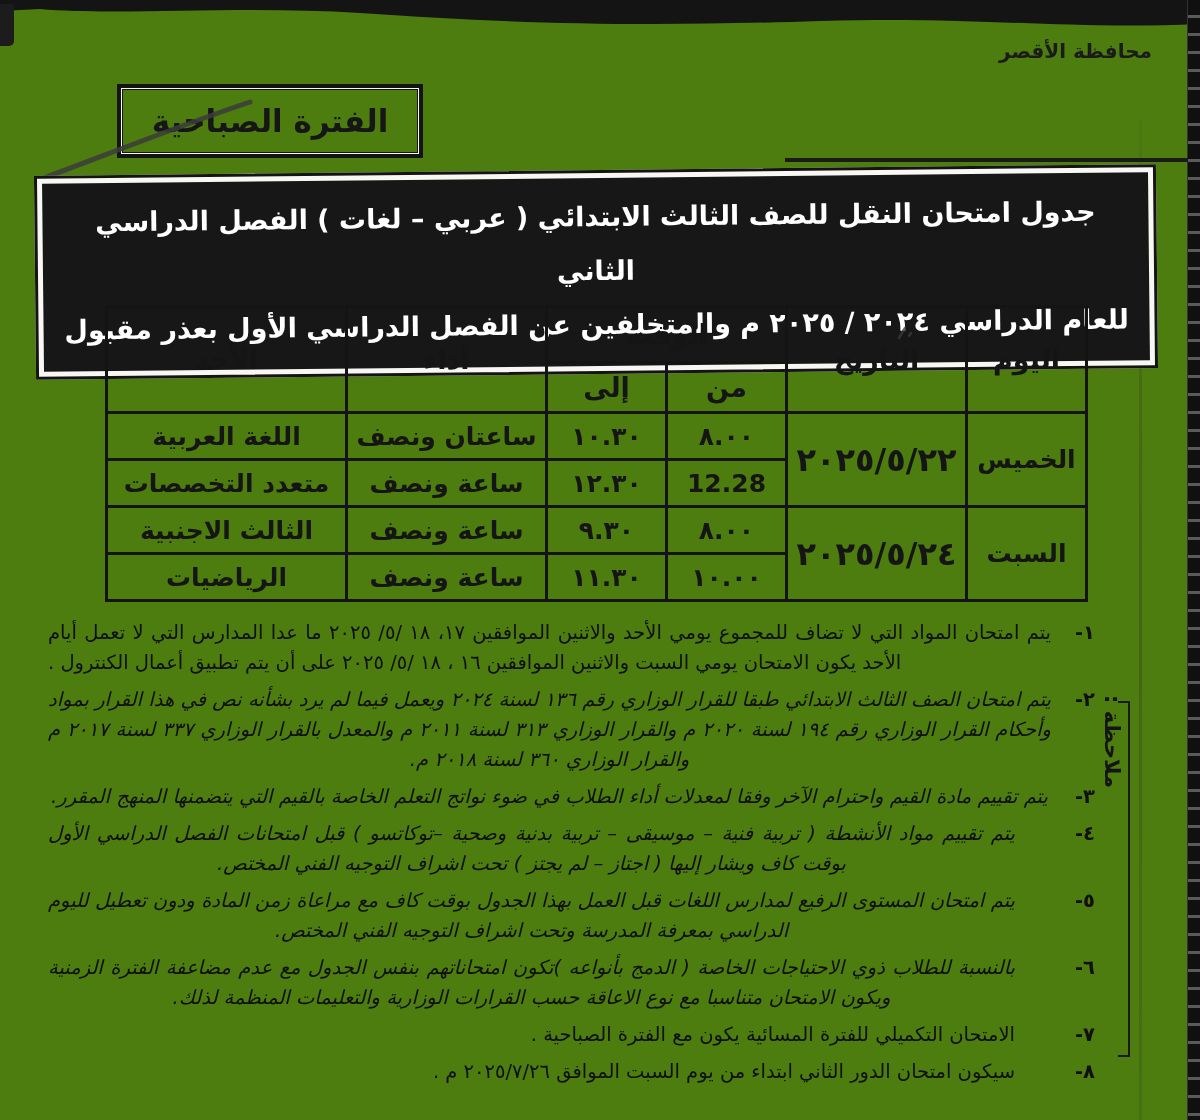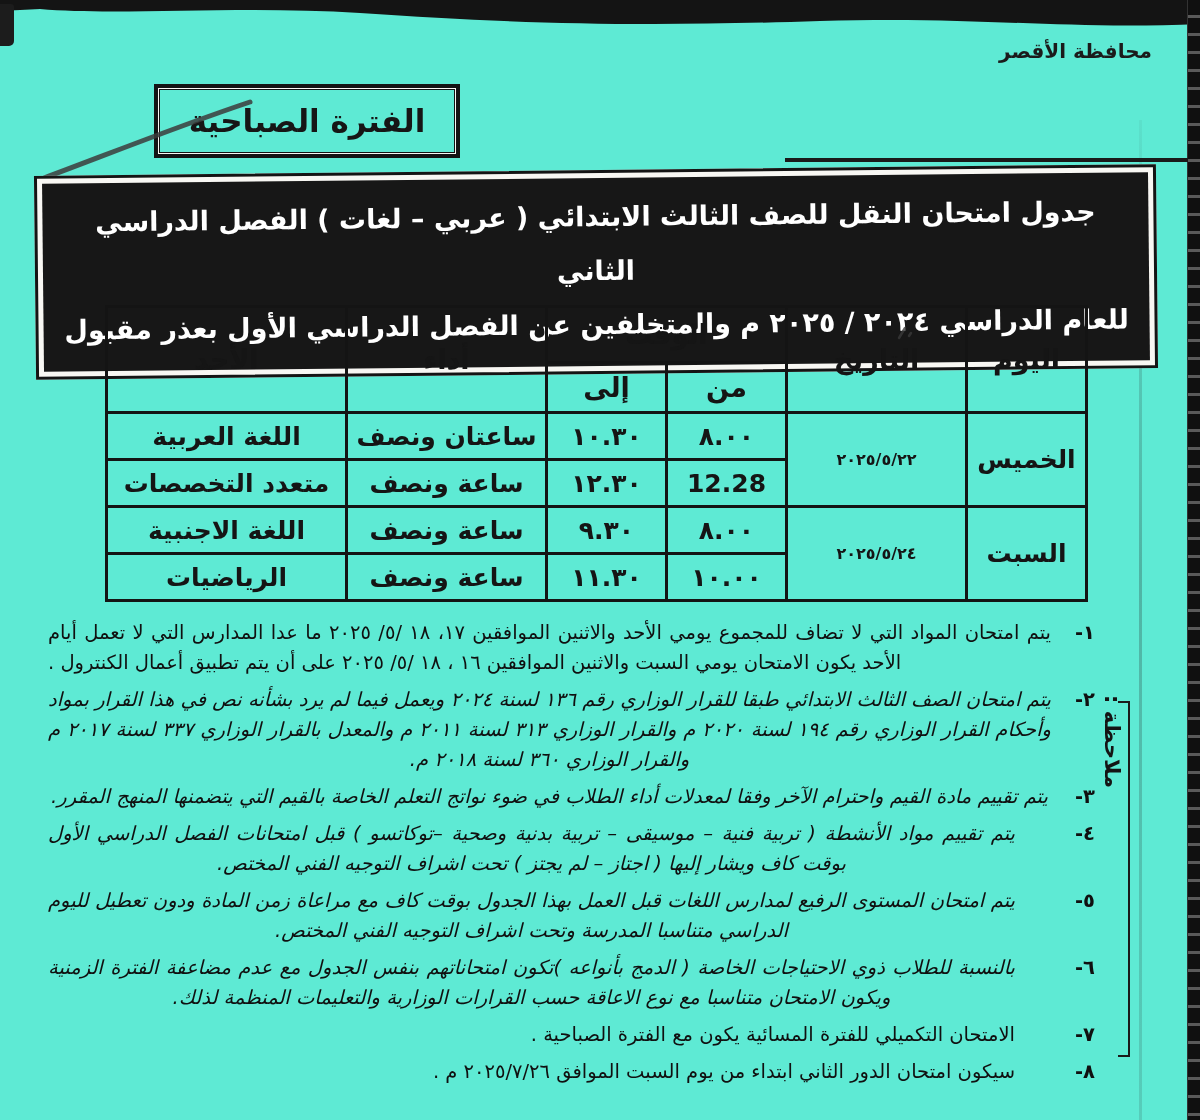--- a/index.html
+++ b/index.html
@@ -1,20 +1,20 @@
 <!DOCTYPE html>
 <html lang="ar" dir="rtl"><head>
 <meta charset="utf-8">
 <style>
   * { margin:0; padding:0; box-sizing:border-box; }
   html,body { background:#e8e6e1; }
   body { font-family:"DejaVu Sans", sans-serif; }
   .page {
     position:relative; width:1200px; height:1120px;
-    background:#5eead4; overflow:hidden; direction:rtl; color:#161616;
+    background:#4d7c0f; overflow:hidden; direction:rtl; color:#161616;
   }
 
   
   .scan-top { position:absolute; top:0; left:0; width:1200px; height:30px; pointer-events:none; }
   .scan-right-strip {
     position:absolute; top:0; right:0; width:13px; height:1120px;
     background:repeating-linear-gradient(180deg,#101010 0 15px,#5a5a5a 15px 18px);
     border-left:1px solid #333;
   }
   .scan-crease {
@@ -28,21 +28,21 @@
     position:absolute; top:26px; right:48px; width:420px;
     text-align:right; font-weight:bold; font-size:20px; line-height:51px; color:#1b1b1b;
   }
   .letterhead-rule { position:absolute; top:158px; right:12px; left:785px; height:4px; background:#1a1a1a; }
 
   
   .period-box {
     position:absolute; top:84px; left:117px; width:306px; height:74px;
     border:4px solid #141414; box-shadow:0 0 0 1px #f8f7f3 inset, 0 0 0 2px #141414 inset;
     display:flex; align-items:center; justify-content:center;
-    font-size:31px; font-weight:bold; letter-spacing:1px;margin-left:37px;
+    font-size:31px; font-weight:bold; letter-spacing:1px;
   }
   .pen-scribble { position:absolute; top:82px; left:38px; width:225px; height:120px; pointer-events:none; }
   .pen-tick-date { position:absolute; top:322px; left:895px; width:26px; height:22px; pointer-events:none; }
 
   
   .banner {
     position:absolute; top:170px; left:35px; width:1122px;
     border:3px solid #141414; padding:5px; background:#f8f7f3;
     transform:rotate(-0.6deg);
   }
@@ -59,21 +59,21 @@
   tbody td { font-size:25px; }
   .col-day   { width:120px; }
   .col-date  { width:180px; }
   .col-from  { width:120px; }
   .col-to    { width:120px; }
   .col-dur   { width:200px; }
   .col-subj  { width:240px; }
   .row-hdr-top    { height:56px; }
   .row-hdr-sub    { height:50px; }
   .row-exam       { height:47px; }
-  .cell-date { font-size:16px; letter-spacing:1px; }
+  .cell-date { font-size:32px; letter-spacing:1px; }
 
   
   .notes { position:absolute; top:618px; right:105px; width:1082px; font-size:19.5px; line-height:30px; color:#101010; }
   .note { display:flex; direction:rtl; margin-bottom:7px; }
   .note-num { flex:0 0 44px; font-weight:bold; }
   .note.wide-gap .note-num { flex:0 0 80px; }
   .note-text { flex:1; text-align:justify;margin-left:35px; }
   .note.last-left .note-text { text-align-last:left; }
   .note.last-center .note-text { text-align-last:center;font-style:italic; }
 
@@ -158,21 +158,21 @@
           <td>١٢.٣٠</td>
           <td>ساعة ونصف</td>
           <td>متعدد التخصصات</td>
         </tr>
         <tr class="row-exam">
           <td rowspan="2">السبت</td>
           <td rowspan="2" class="cell-date">٢٠٢٥/٥/٢٤</td>
           <td>٨.٠٠</td>
           <td>٩.٣٠</td>
           <td>ساعة ونصف</td>
-          <td>اللغة الاجنبية</td>
+          <td>الثالث الاجنبية</td>
         </tr>
         <tr class="row-exam">
           <td>١٠.٠٠</td>
           <td>١١.٣٠</td>
           <td>ساعة ونصف</td>
           <td>الرياضيات</td>
         </tr>
       </tbody>
     </table>
   </div>
@@ -192,21 +192,21 @@
     <div class="note last-center">
       <span class="note-num">٣-</span>
       <span class="note-text">يتم تقييم مادة القيم واحترام الآخر وفقا لمعدلات أداء الطلاب في ضوء نواتج التعلم الخاصة بالقيم التي يتضمنها المنهج المقرر.</span>
     </div>
     <div class="note wide-gap last-center">
       <span class="note-num">٤-</span>
       <span class="note-text">يتم تقييم مواد الأنشطة ( تربية فنية – موسيقى – تربية بدنية وصحية –توكاتسو ) قبل امتحانات  الفصل الدراسي الأول بوقت كاف ويشار إليها ( اجتاز – لم يجتز ) تحت اشراف التوجيه الفني المختص.</span>
     </div>
     <div class="note wide-gap last-center">
       <span class="note-num">٥-</span>
-      <span class="note-text">يتم امتحان المستوى الرفيع لمدارس اللغات قبل العمل بهذا الجدول بوقت كاف مع مراعاة زمن المادة ودون تعطيل لليوم الدراسي متناسبا المدرسة وتحت اشراف التوجيه الفني المختص.</span>
+      <span class="note-text">يتم امتحان المستوى الرفيع لمدارس اللغات قبل العمل بهذا الجدول بوقت كاف مع مراعاة زمن المادة ودون تعطيل لليوم الدراسي بمعرفة المدرسة وتحت اشراف التوجيه الفني المختص.</span>
     </div>
     <div class="note wide-gap last-center">
       <span class="note-num">٦-</span>
       <span class="note-text">بالنسبة للطلاب ذوي الاحتياجات الخاصة ( الدمج بأنواعه )تكون امتحاناتهم بنفس الجدول مع عدم مضاعفة الفترة الزمنية ويكون الامتحان متناسبا مع نوع الاعاقة حسب القرارات الوزارية والتعليمات المنظمة لذلك.</span>
     </div>
     <div class="note wide-gap">
       <span class="note-num">٧-</span>
       <span class="note-text">الامتحان التكميلي للفترة المسائية يكون مع الفترة الصباحية .</span>
     </div>
     <div class="note wide-gap">

